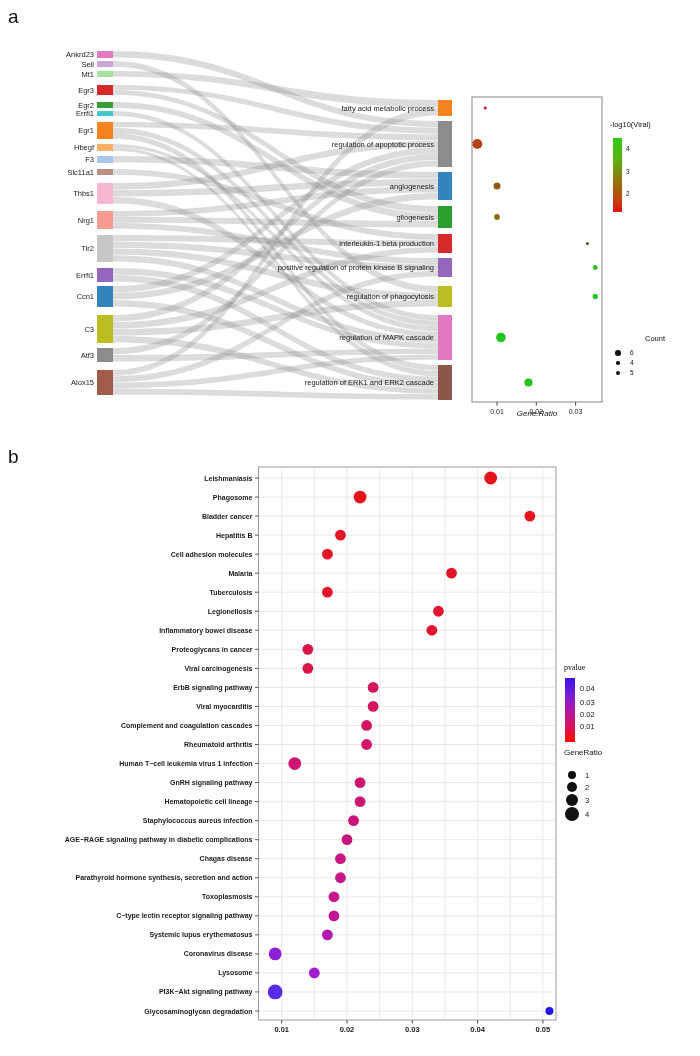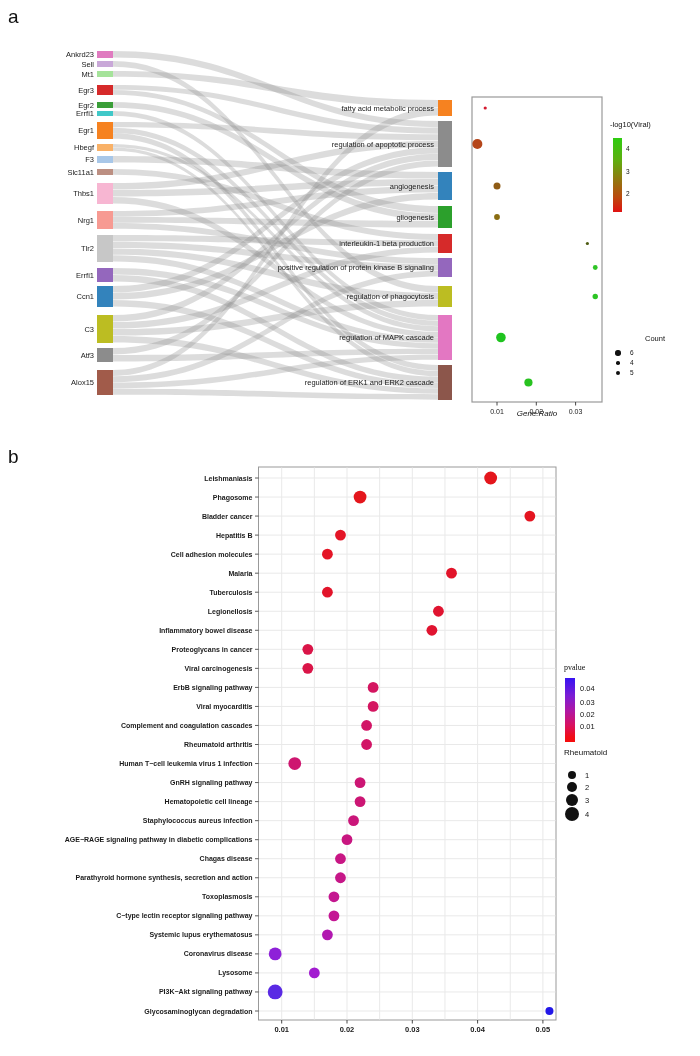--- a/index.html
+++ b/index.html
@@ -281,21 +281,21 @@
     </svg>
 
   <div class="axis-title" id="axis-title-a">Gene.Ratio</div>
 
   <div class="legend-title" id="lg-a-color-title">-log10(Viral)</div>
   <div class="cbar" id="cbar-a"></div>
   <div class="legend-title" id="lg-a-size-title">Count</div>
 
   <div class="legend-title" id="lg-b-color-title">pvalue</div>
   <div class="cbar" id="cbar-b"></div>
-  <div class="legend-title" id="lg-b-size-title">Rheumatoid</div>
+  <div class="legend-title" id="lg-b-size-title">GeneRatio</div>
 <div class="cbar-tick" style="left:626px;top:145px">4</div>
     <div class="cbar-tick" style="left:626px;top:168px">3</div>
     <div class="cbar-tick" style="left:626px;top:190px">2</div>
     <div class="size-dot" style="left:615.3px;top:350.3px;width:5.4px;height:5.4px"></div>
     <div class="size-lab" style="left:630px;top:349px">6</div>
     <div class="size-dot" style="left:616.2px;top:361.2px;width:3.6px;height:3.6px"></div>
     <div class="size-lab" style="left:630px;top:359px">4</div>
     <div class="size-dot" style="left:615.7px;top:370.7px;width:4.6px;height:4.6px"></div>
     <div class="size-lab" style="left:630px;top:369px">5</div>
     <div class="cbar-tick" style="left:580px;top:684px;font-size:7.5px">0.04</div>

